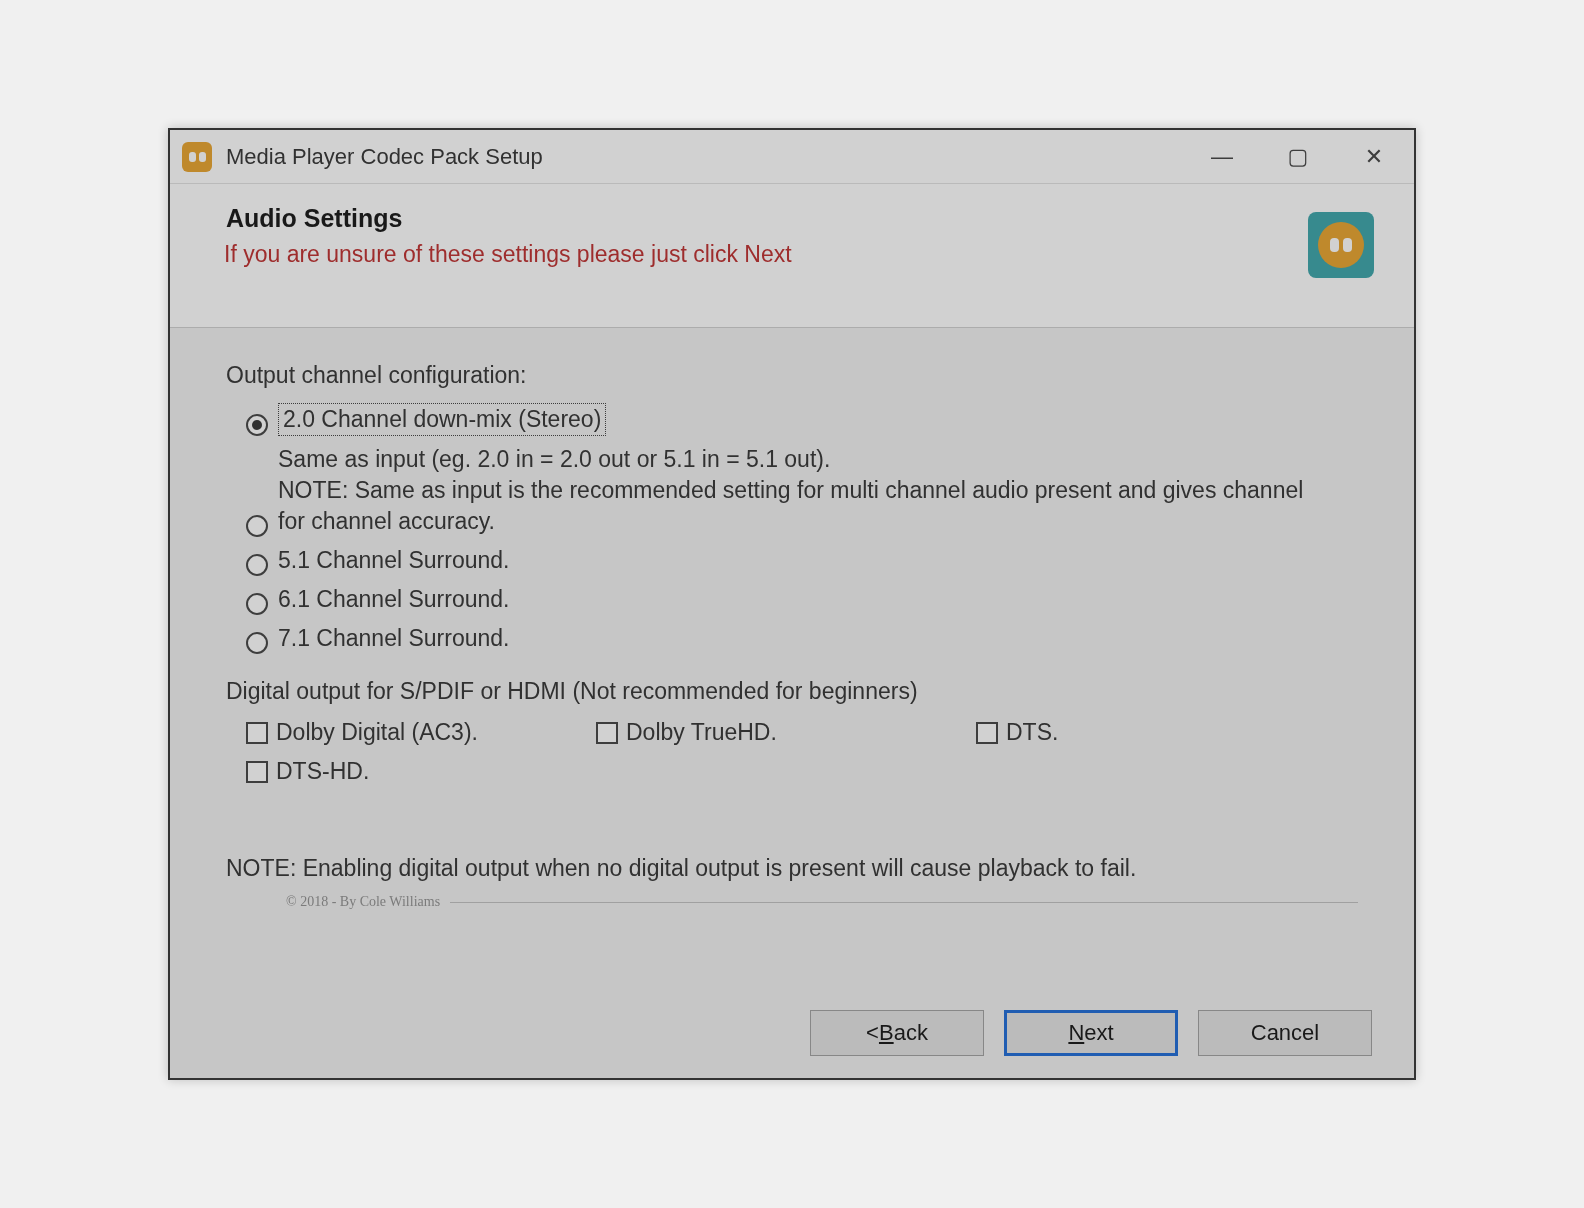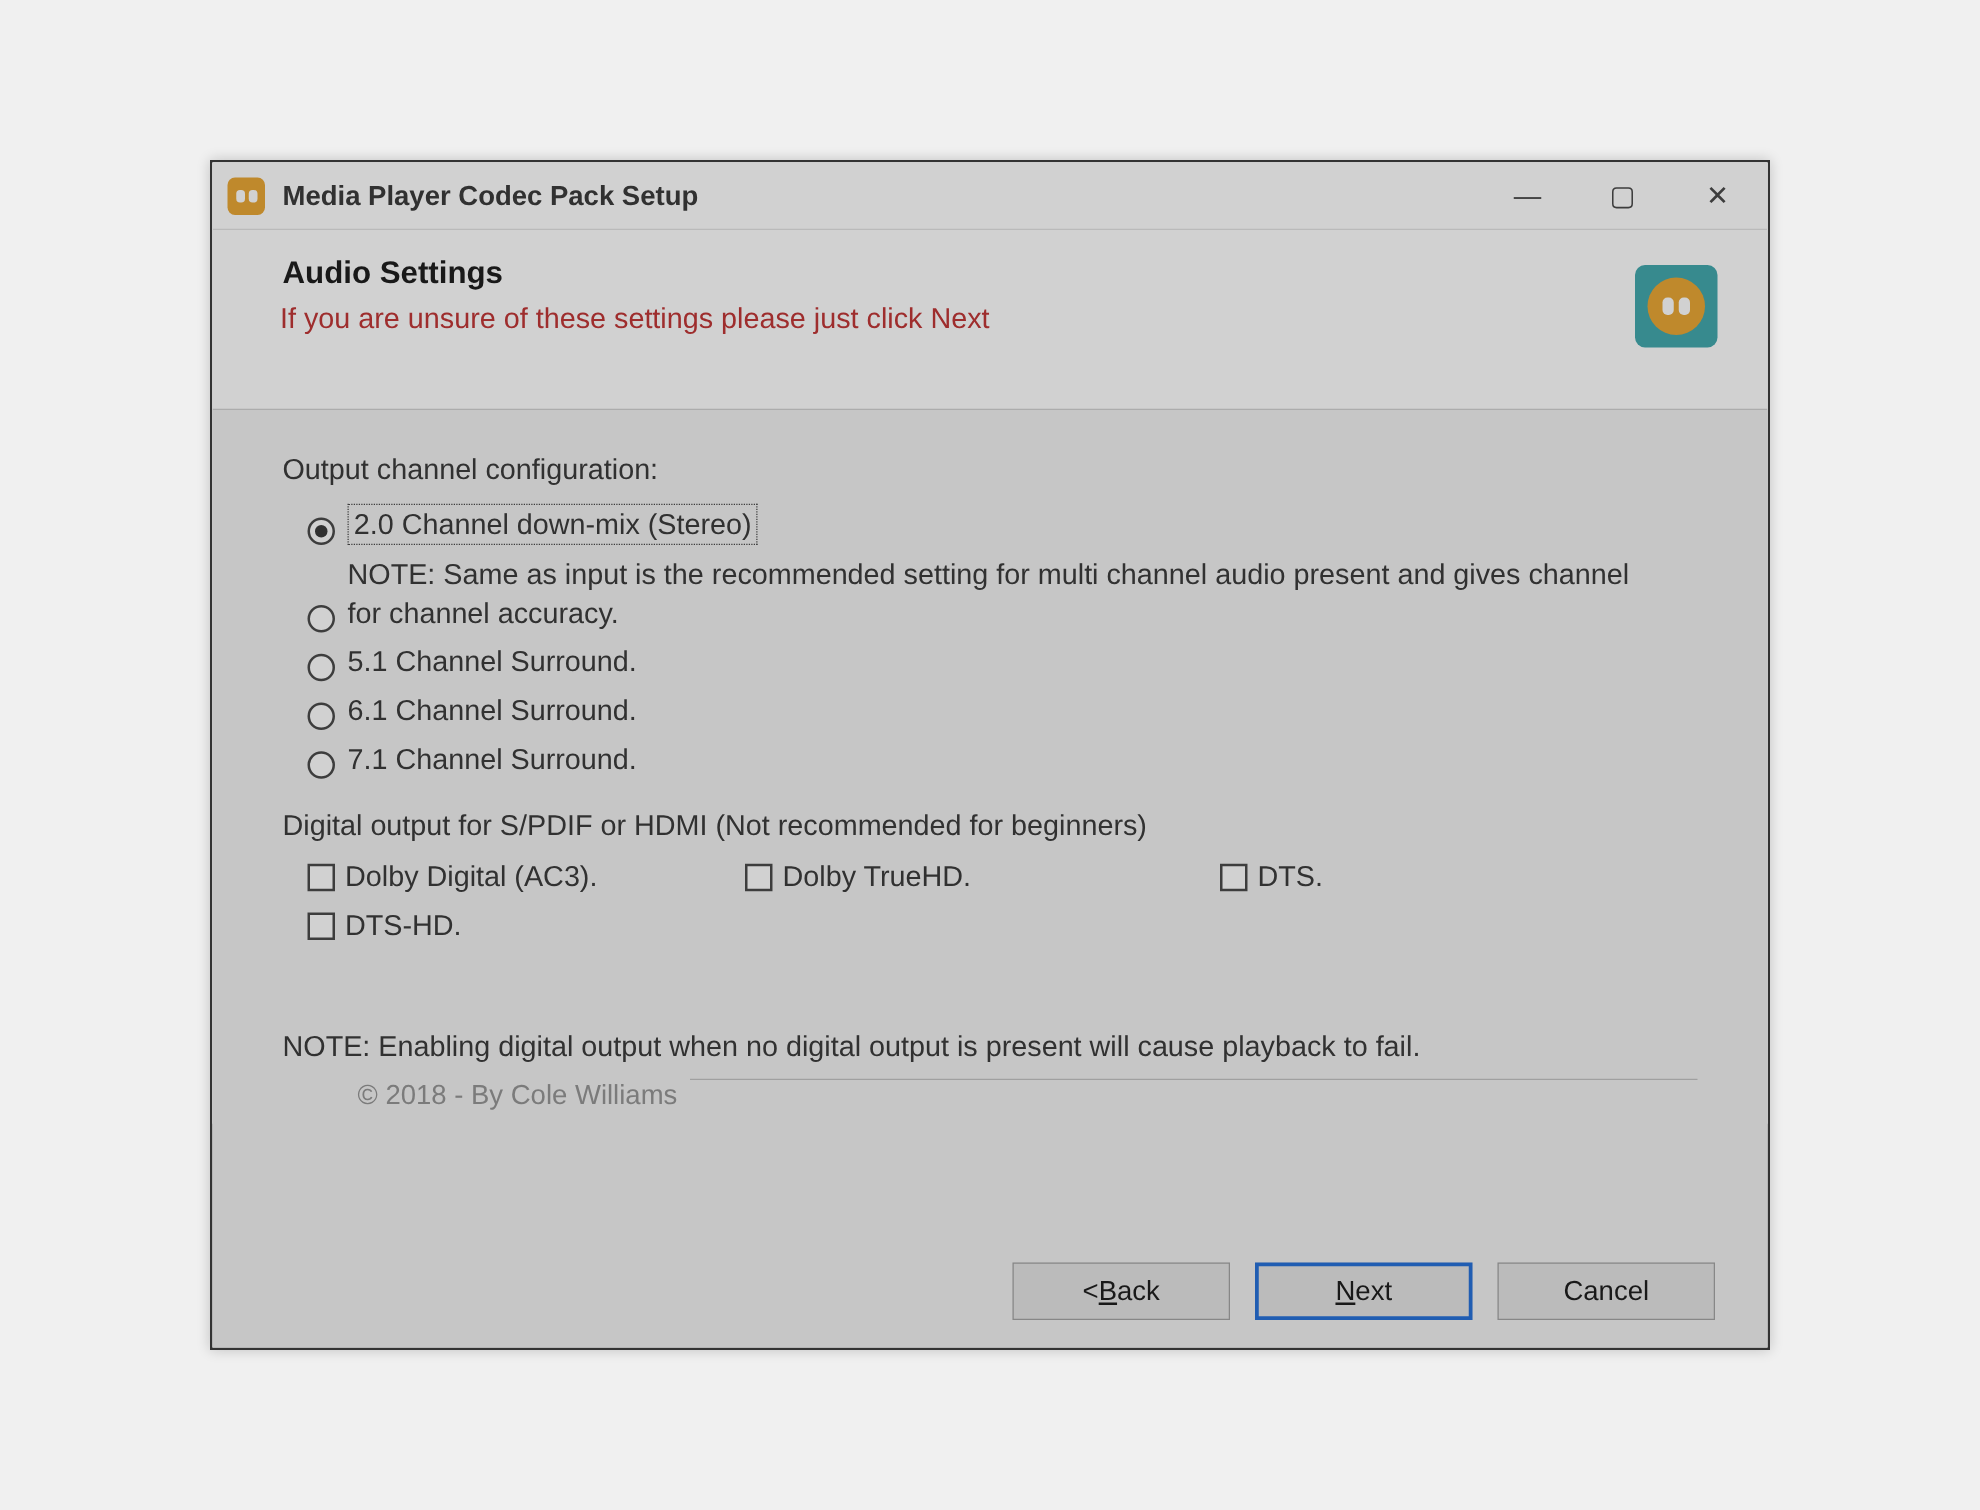--- a/index.html
+++ b/index.html
@@ -57,21 +57,20 @@
     width: 7px; height: 10px;
     background: #fff;
     border-radius: 3px;
     display: inline-block;
     margin: 0 1.5px;
   }
   .titlebar .title {
     font-size: 22px;
     color: #222;
     flex: 1;
-    font-weight: bold;
   }
   .win-controls {
     display: flex;
     align-items: center;
     gap: 40px;
     padding-right: 10px;
   }
   .win-controls span {
     font-size: 22px;
     color: #333;
@@ -177,24 +176,26 @@
     margin-right: 8px;
     background: #fff;
     flex-shrink: 0;
   }
   .note-line {
     margin-top: 70px;
     font-size: 23px;
   }
   .copyright-line {
     display: flex;
+    align-items: center;
     margin-top: 12px;
     padding-left: 60px;
     color: #888;
-    font-size: 22px;
+    font-size: 14px;
+    font-family: Liberation Serif, serif;
   }
   .copyright-line .line {
     flex: 1;
     height: 1px;
     background: #bbb;
     margin-left: 10px;
   }
   .button-row {
     position: absolute;
     bottom: 22px;
@@ -255,20 +256,21 @@
       <div class="radio-group">
 
         <div class="radio-row">
           <div class="radio selected"></div>
           <span class="radio-label focused">2.0 Channel down-mix (Stereo)</span>
         </div>
 
         <div class="radio-row">
           <div class="radio"></div>
           <div class="radio-text">
+            <div>Same as input (eg. 2.0 in = 2.0 out or 5.1 in = 5.1 out).</div>
             <div class="note">NOTE: Same as input is the recommended setting for multi channel audio present and gives channel for channel accuracy.</div>
           </div>
         </div>
 
         <div class="radio-row">
           <div class="radio"></div>
           <span>5.1 Channel Surround.</span>
         </div>
         <div class="radio-row">
           <div class="radio"></div>

